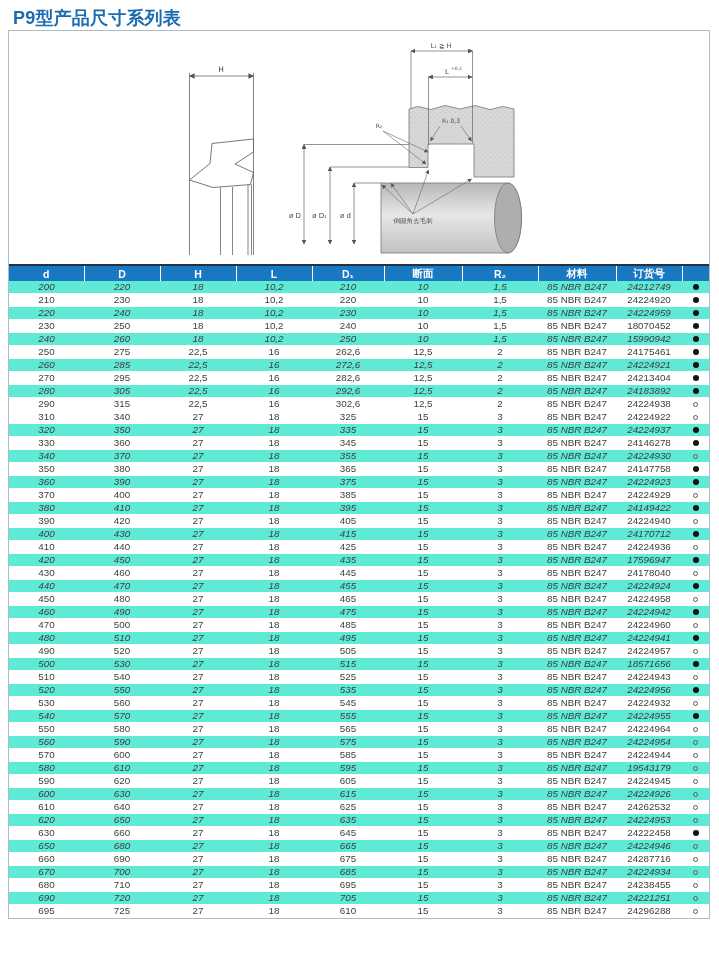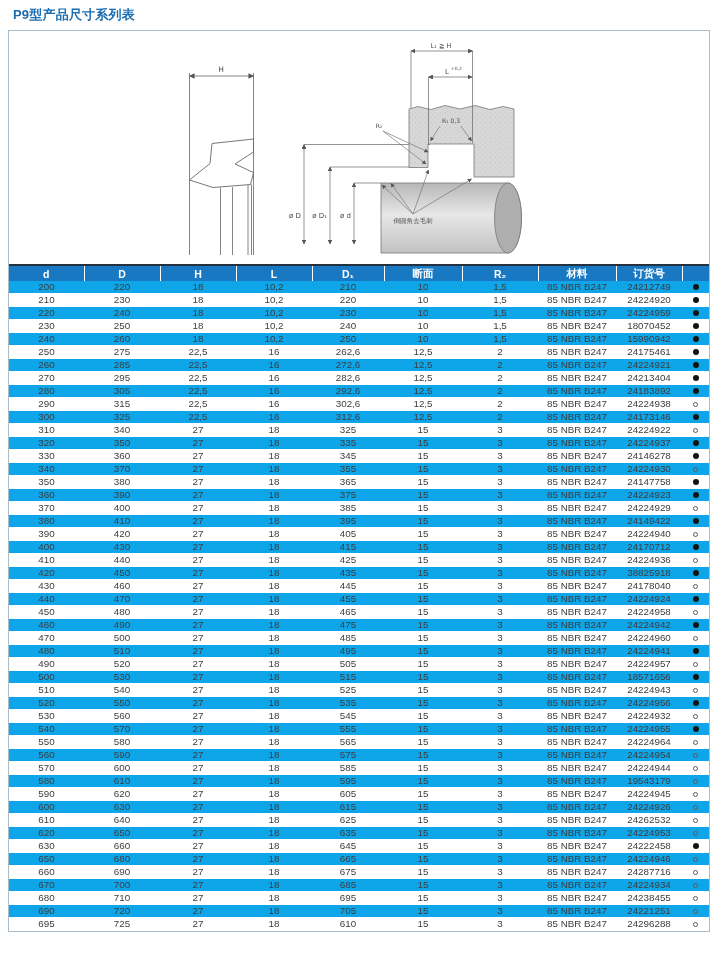--- a/index.html
+++ b/index.html
@@ -1,35 +1,35 @@
 <!DOCTYPE html>
 <html><head>
 <meta charset="utf-8">
 <style>
   * { margin:0; padding:0; box-sizing:border-box; }
   html,body { width:719px; height:965px; background:#fff;
     font-family:"Liberation Sans","DejaVu Sans",sans-serif; }
   .page { position:relative; width:719px; height:965px; overflow:hidden; }
-  .title { position:absolute; left:13px; top:6px; font-size:13px; font-weight:bold;
+  .title { position:absolute; left:13px; top:6px; font-size:18px; font-weight:bold;
     color:#1a6cb0; letter-spacing:.2px; }
   .frame { position:absolute; left:8px; top:30px; width:702px; border:1px solid #a9bcc9;
     background:#fff; }
   .drawing { position:relative; width:700px; height:233px; background:#fff; }
   table { width:100%; border-collapse:collapse; table-layout:fixed;
     border-top:2px solid #25313f; }
   col.c0{width:75px} col.c1{width:76px} col.c2{width:76px} col.c3{width:76px}
   col.c4{width:72px} col.c5{width:78px} col.c6{width:76px} col.c7{width:78px}
   col.c8{width:66px} col.c9{width:27px}
   thead th { background:#1878c2; color:#fff; font-size:10.5px; font-weight:bold;
     height:16px; text-align:center; vertical-align:middle; padding:0; }
   thead th:not(:last-child){ border-right:1px solid #fff; }
   tbody td { text-align:center; font-size:9.8px; color:#3d3d3d; height:12.4px;
     line-height:12px; padding:0; border-bottom:1px solid #fff; white-space:nowrap;
     overflow:hidden; }
-  tr.gray { background:#0ea5e9; }
+  tr.gray { background:#5eead4;font-style:italic; }
   tr.white { background:#fff; }
   .dot { display:inline-block; vertical-align:middle; }
   .dot.filled { width:6px; height:6px; border-radius:50%; background:#131313; }
   .dot.hollow { width:5px; height:5px; border-radius:50%; border:1px solid #5c5c5c;
     background:transparent; }
   svg text { font-family:"DejaVu Sans","Liberation Sans",sans-serif; fill:#4a4a4a; }
 </style>
 </head>
 <body>
 
@@ -257,32 +257,20 @@
             <td>315</td>
             <td>22,5</td>
             <td>16</td>
             <td>302,6</td>
             <td>12,5</td>
             <td>2</td>
             <td>85 NBR B247</td>
             <td>24224938</td>
             <td><span class="dot hollow"></span></td>
           </tr>
-          <tr class="gray">
-            <td>300</td>
-            <td>325</td>
-            <td>22,5</td>
-            <td>16</td>
-            <td>312,6</td>
-            <td>12,5</td>
-            <td>2</td>
-            <td>85 NBR B247</td>
-            <td>24173146</td>
-            <td><span class="dot filled"></span></td>
-          </tr>
           <tr class="white">
             <td>310</td>
             <td>340</td>
             <td>27</td>
             <td>18</td>
             <td>325</td>
             <td>15</td>
             <td>3</td>
             <td>85 NBR B247</td>
             <td>24224922</td>
@@ -410,21 +398,21 @@
           </tr>
           <tr class="gray">
             <td>420</td>
             <td>450</td>
             <td>27</td>
             <td>18</td>
             <td>435</td>
             <td>15</td>
             <td>3</td>
             <td>85 NBR B247</td>
-            <td>38825918</td>
+            <td>17596947</td>
             <td><span class="dot filled"></span></td>
           </tr>
           <tr class="white">
             <td>430</td>
             <td>460</td>
             <td>27</td>
             <td>18</td>
             <td>445</td>
             <td>15</td>
             <td>3</td>

